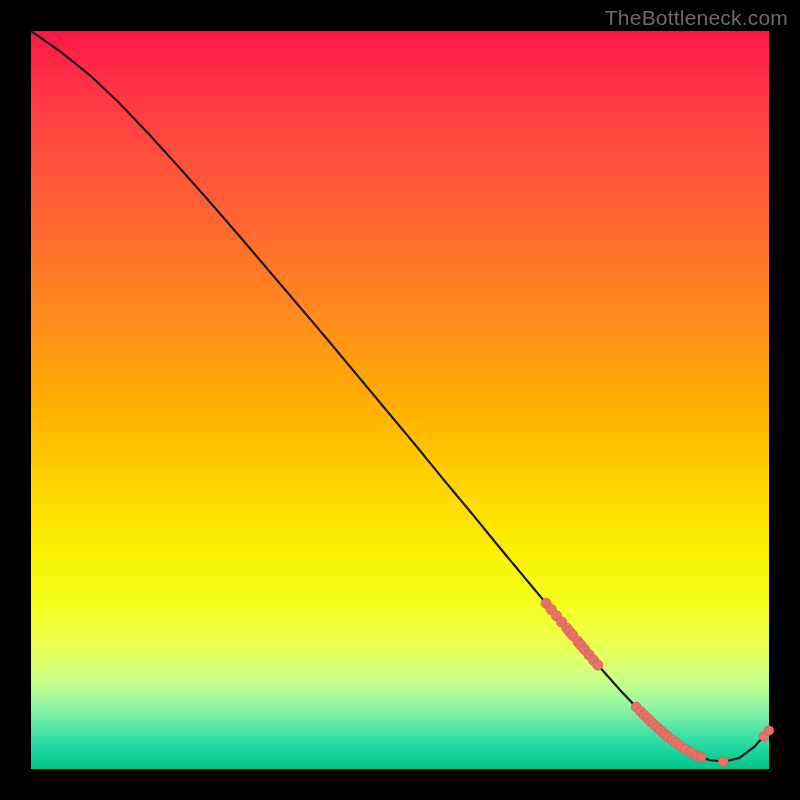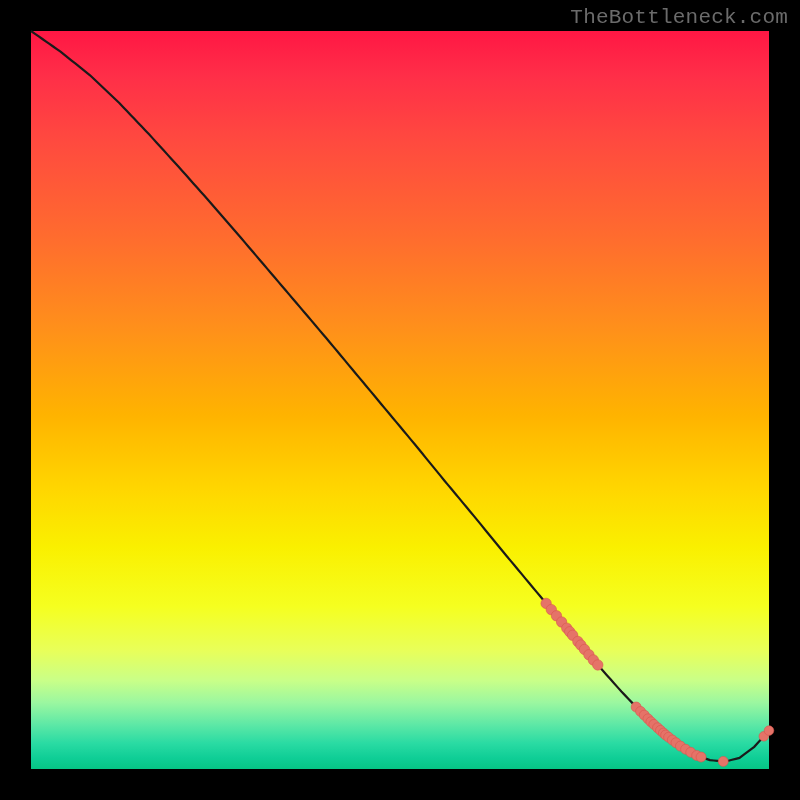--- a/index.html
+++ b/index.html
@@ -9,21 +9,20 @@
     height: 800px;
     background: #000;
     overflow: hidden;
     font-family: Arial, Helvetica, sans-serif;
   }
   .frame {
     position: relative;
     width: 800px;
     height: 800px;
     background: #000;
-    font-family: Liberation Mono, monospace;
   }
   .plot-area {
     position: absolute;
     left: 31px;
     top: 31px;
     width: 738px;
     height: 738px;
     
     background: linear-gradient(to bottom,
       #ff1744 0%,

